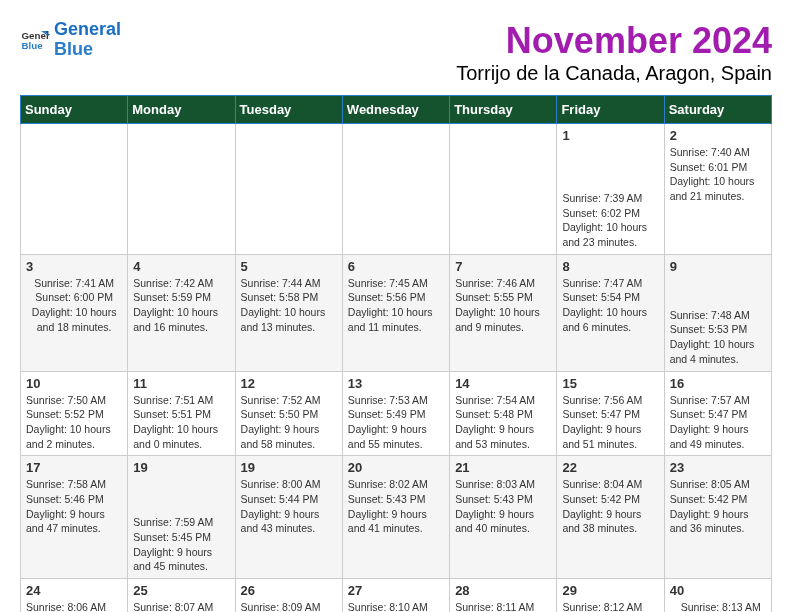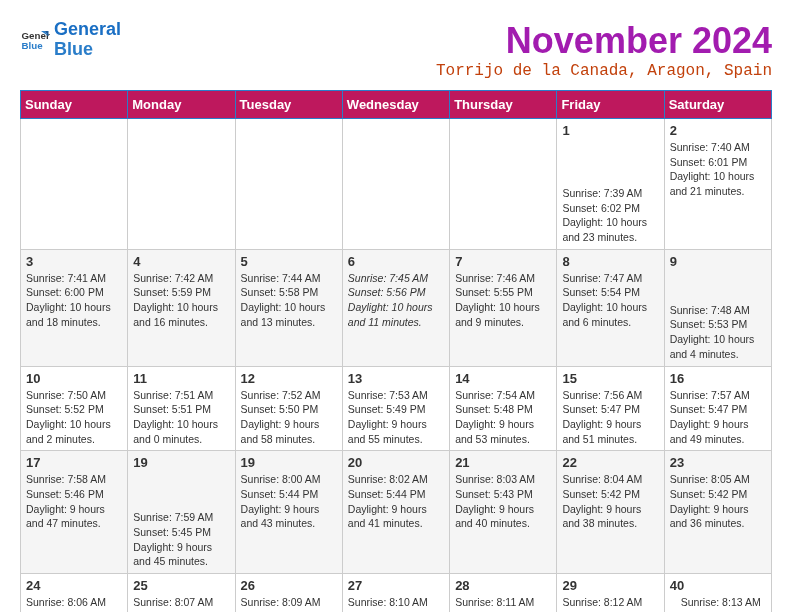--- a/index.html
+++ b/index.html
@@ -34,31 +34,30 @@
     }
     .title-section {
       text-align: right;
     }
     .month-title {
       font-size: 36px;
       font-weight: bold;
       color: #a21caf;
     }
     .location-title {
-      font-size: 16px;
-      color: #c2410c;
-      font-family: Liberation Mono, monospace;
+      font-size: 20px;
+      color: #000000;
     }
     table {
       width: 100%;
       border-collapse: collapse;
       table-layout: fixed;
     }
     thead tr {
-      background-color: #be185d;
+      background-color: #14532d;
     }
     thead th {
       color: #fff;
       font-size: 13px;
       font-weight: bold;
       padding: 6px 4px;
       text-align: left;
       border: 1px solid #2a7dc9;
     }
     tbody tr {
@@ -144,42 +143,42 @@
           <span class="day-number">2</span>
           <div class="day-info" style="white-space: pre-line;">Sunrise: 7:40 AM
 Sunset: 6:01 PM
 Daylight: 10 hours
 and 21 minutes.</div>
         </td>
       </tr>
       <tr>
         <td>
           <span class="day-number">3</span>
-          <div class="day-info" style="white-space: pre-line;">Sunrise: 7:41 AM
+          <div class="day-info" style="white-space: pre-line; text-align: center;">Sunrise: 7:41 AM
 Sunset: 6:00 PM
 Daylight: 10 hours
 and 18 minutes.</div>
         </td>
         <td>
           <span class="day-number">4</span>
           <div class="day-info" style="white-space: pre-line;">Sunrise: 7:42 AM
 Sunset: 5:59 PM
 Daylight: 10 hours
 and 16 minutes.</div>
         </td>
         <td>
           <span class="day-number">5</span>
           <div class="day-info" style="white-space: pre-line;">Sunrise: 7:44 AM
 Sunset: 5:58 PM
 Daylight: 10 hours
 and 13 minutes.</div>
         </td>
         <td>
           <span class="day-number">6</span>
-          <div class="day-info" style="white-space: pre-line; font-style: italic;">Sunrise: 7:45 AM
+          <div class="day-info" style="white-space: pre-line;">Sunrise: 7:45 AM
 Sunset: 5:56 PM
 Daylight: 10 hours
 and 11 minutes.</div>
         </td>
         <td>
           <span class="day-number">7</span>
           <div class="day-info" style="white-space: pre-line;">Sunrise: 7:46 AM
 Sunset: 5:55 PM
 Daylight: 10 hours
 and 9 minutes.</div>
@@ -268,21 +267,21 @@
         <td>
           <span class="day-number">19</span>
           <div class="day-info" style="white-space: pre-line;">Sunrise: 8:00 AM
 Sunset: 5:44 PM
 Daylight: 9 hours
 and 43 minutes.</div>
         </td>
         <td>
           <span class="day-number">20</span>
           <div class="day-info" style="white-space: pre-line;">Sunrise: 8:02 AM
-Sunset: 5:44 PM
+Sunset: 5:43 PM
 Daylight: 9 hours
 and 41 minutes.</div>
         </td>
         <td>
           <span class="day-number">21</span>
           <div class="day-info" style="white-space: pre-line;">Sunrise: 8:03 AM
 Sunset: 5:43 PM
 Daylight: 9 hours
 and 40 minutes.</div>
         </td>

